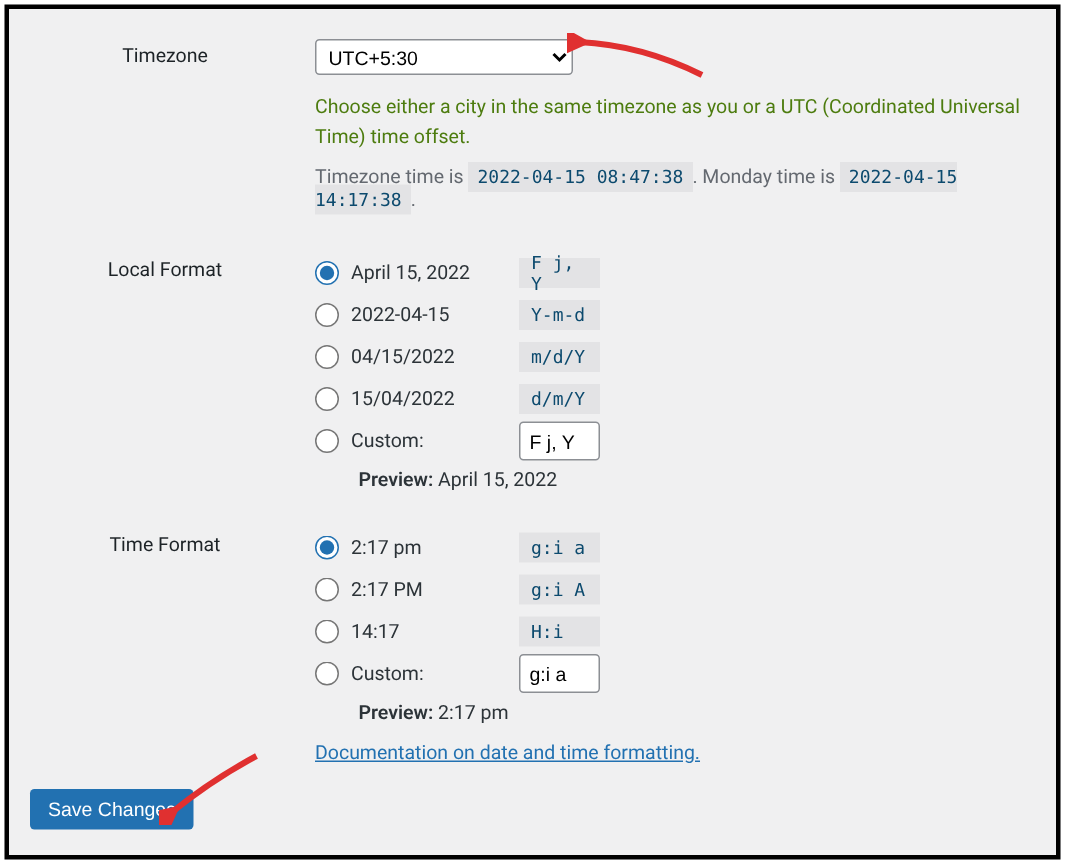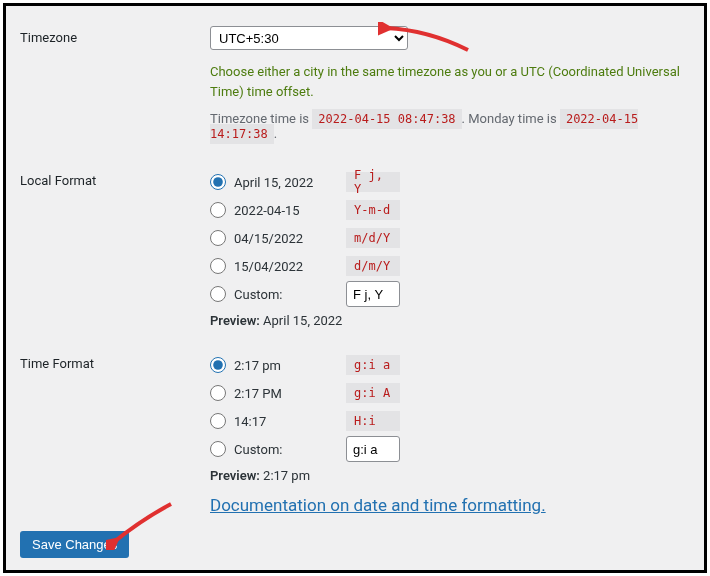--- a/index.html
+++ b/index.html
@@ -19,34 +19,34 @@
     margin: 3px;
     background: #f0f0f1;
     padding: 10px 10px 10px 14px;
     position: relative;
   }
   table.form-table {
     border-collapse: collapse;
     width: 100%;
   }
   table.form-table th {
-    text-align: left;
+    text-align: center;
     font-weight: 400;
     color: #1d2327;
     font-size: 13px;
     vertical-align: top;
     padding: 14px 10px 14px 0;
     width: 190px;
   }
   table.form-table td {
     vertical-align: top;
     padding: 10px 0 14px 0;
   }
   select.tz {
-    width: 198px;
+    width: 172px;
     height: 24px;
     font-size: 13px;
     background: #fff;
     border: 1px solid #8c8f94;
     border-radius: 3px;
     padding: 0 4px;
   }
   select.wd {
     width: 90px;
     height: 26px;
@@ -63,21 +63,21 @@
     line-height: 1.5;
   }
   .desc2 {
     color: #646970;
     font-size: 13px;
     margin: 10px 0 4px 0;
   }
   code.stamp, code.fmt {
     font-family: Consolas, Monaco, monospace;
     background: #e3e3e5;
-    color: #b91c1c;
+    color: #0c4a6e;
     font-size: 12px;
   }
   code.stamp {
     padding: 3px 6px 3px 6px;
   }
   code.fmt {
     display: inline-flex;
     align-items: center;
     width: 54px;
     height: 20px;
@@ -108,26 +108,27 @@
     border: 1px solid #8c8f94;
     border-radius: 3px;
     padding: 0 6px;
     font-size: 13px;
     background: #fff;
   }
   .preview {
     margin-top: 6px;
     font-size: 13px;
     color: #2c3338;
+    margin-left: 29px;
   }
   .preview b { font-weight: 600; }
   .doc-link {
     color: #2271b1;
     text-decoration: underline;
-    font-size: 17px;
+    font-size: 13px;
     display: inline-block;
     margin-top: 12px;
   }
   .save-btn {
     background: #2271b1;
     color: #fff;
     border: none;
     border-radius: 3px;
     padding: 6px 12px;
     font-size: 13px;

